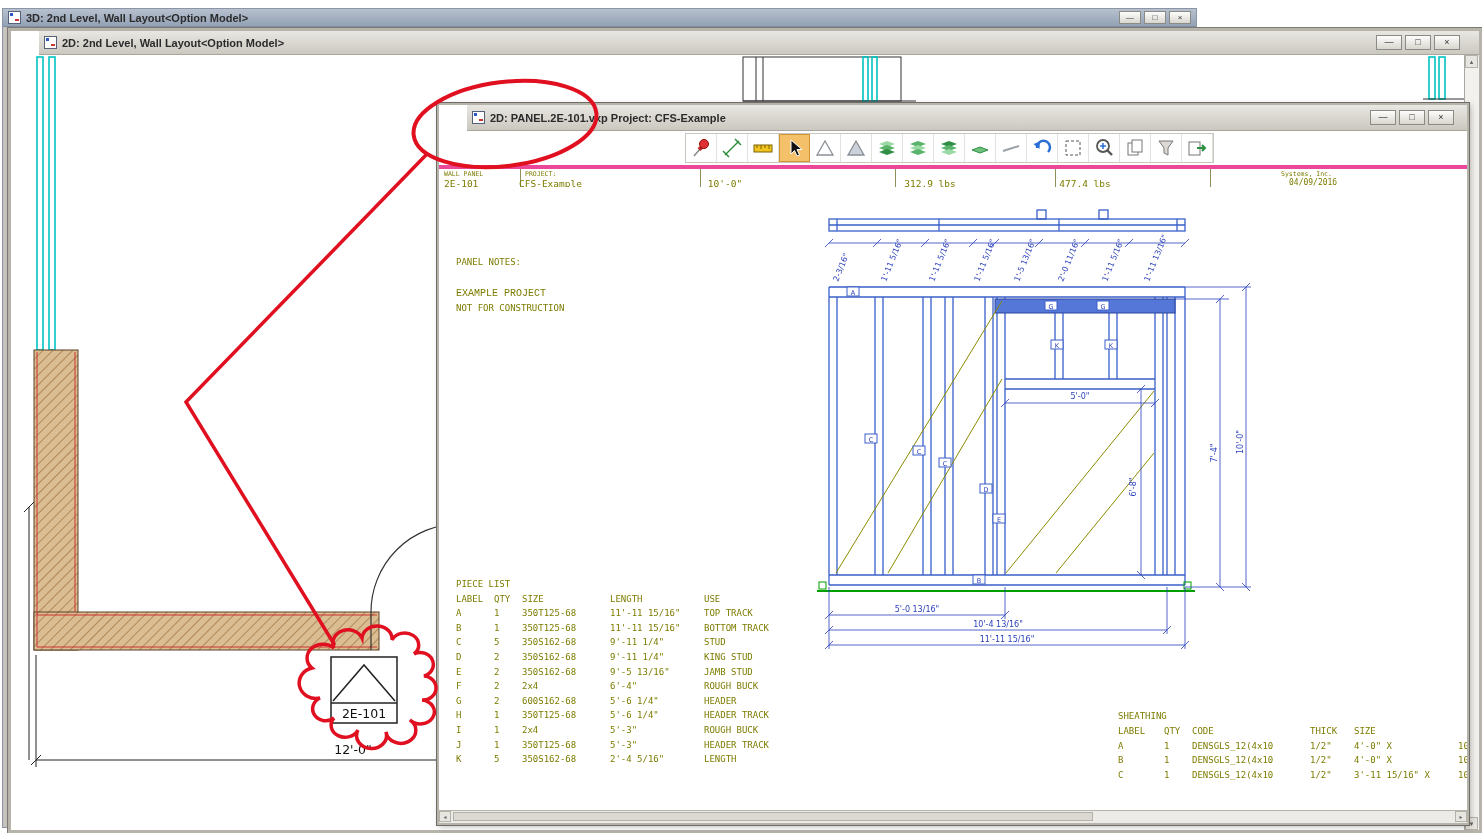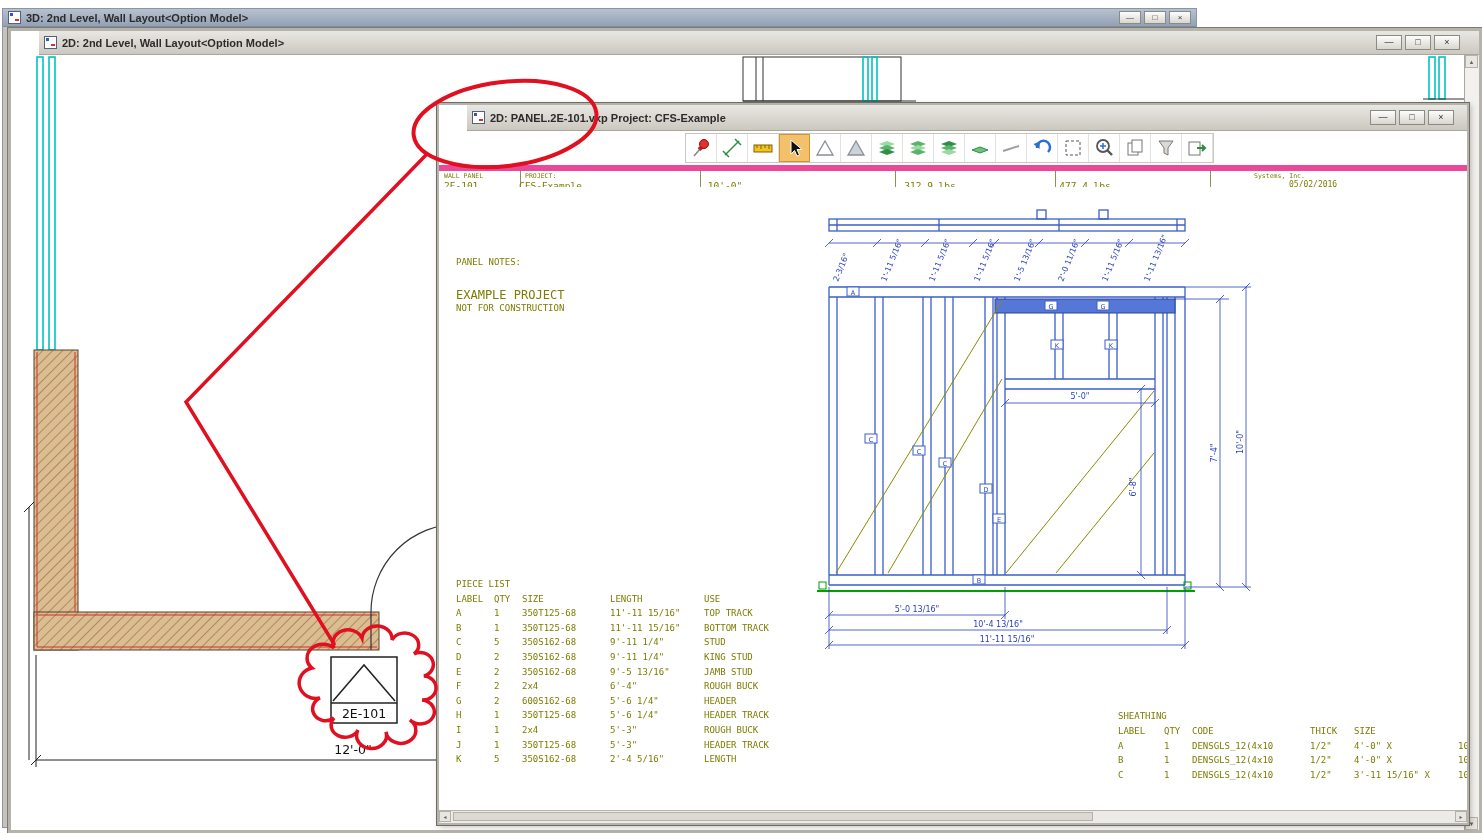--- a/index.html
+++ b/index.html
@@ -30,21 +30,21 @@
             display:flex;align-items:center;justify-content:center;font-size:6px;color:#666;box-sizing:border-box;}
   
   .wpanel{left:437px;top:103px;width:1032px;height:722px;background:#fff;border:2px solid #b6b3ab;
           outline:1px solid #6f6c66;box-shadow:2px 2px 6px rgba(0,0,0,.25);}
   .wpanel .titlebar{height:26px;}
   .toolbar{position:absolute;left:0;top:26px;right:0;height:34px;background:#fff;}
   .tools{position:absolute;left:246px;top:2px;display:flex;border:1px solid #c9c6bf;background:#fff;}
   .tool{width:31px;height:28px;display:flex;align-items:center;justify-content:center;
         border-right:1px solid #e4e2dc;box-sizing:border-box;}
   .tool.active{background:#f4c06a;border:1px solid #cf9434;}
-  .hstrip{position:absolute;left:0;top:60px;right:0;height:22px;border-top:6px solid #ec4899;
+  .hstrip{position:absolute;left:0;top:60px;right:0;height:22px;border-top:4px solid #ec4899;
           border-bottom:1px solid #8f8f5a;background:#fff;font-family:"DejaVu Sans Mono",monospace;color:#7c7c00;}
   .hsep{position:absolute;top:0;bottom:0;width:1px;background:#8f8f5a;}
   .hlab{position:absolute;font-size:6.5px;top:1px;white-space:nowrap;}
   .hval{position:absolute;font-size:9.5px;top:9px;white-space:nowrap;}
   .drawing{position:absolute;left:0;top:82px;right:0;height:626px;background:#fff;overflow:hidden;}
   .hscroll{position:absolute;left:0;right:0;bottom:0;height:12px;background:#edebe7;border-top:1px solid #b6b3ab;}
   .hs-arrow{position:absolute;top:0;width:12px;height:11px;border:1px solid #b4b1aa;background:#e8e6e1;
             display:flex;align-items:center;justify-content:center;font-size:5px;color:#666;box-sizing:border-box;}
   .hs-thumb{position:absolute;left:14px;top:1px;width:640px;height:9px;background:#dcd9d3;border:1px solid #b4b1aa;box-sizing:border-box;}
   
@@ -296,22 +296,22 @@
       <div class="hsep" style="left:456px"></div>
       <div class="hsep" style="left:616px"></div>
       <div class="hsep" style="left:771px"></div>
       <span class="hlab" style="left:5px">WALL PANEL</span>
       <span class="hval" style="left:5px">2E-101</span>
       <span class="hlab" style="left:86px">PROJECT:</span>
       <span class="hval" style="left:80px">CFS-Example</span>
       <span class="hval" style="left:236px;width:100px;text-align:center">10'-0"</span>
       <span class="hval" style="left:441px;width:100px;text-align:center">312.9 lbs</span>
       <span class="hval" style="left:596px;width:100px;text-align:center">477.4 lbs</span>
-      <span class="hlab" style="left:815px">Systems, Inc.</span>
-      <span class="hval" style="left:850px;font-size:8px">05/02/2016</span>
+      <span class="hlab" style="left:842px">Systems, Inc.</span>
+      <span class="hval" style="left:850px;font-size:8px">04/09/2016</span>
     </div>
 
     <div class="drawing">
       <svg width="1028" height="626" viewBox="0 0 1028 626">
 
         <g stroke="#3a5fc8" stroke-width="1.3" fill="none">
           <rect x="390" y="32" width="356" height="12"></rect>
           <path d="M390,38 H746 M398,32 V44 M738,32 V44 M500,32 V44 M620,32 V44"></path>
           <rect x="598" y="23" width="9" height="9"></rect>
           <rect x="660" y="23" width="9" height="9"></rect>
@@ -408,21 +408,21 @@
               <text x="672" y="160.5" text-anchor="middle" fill="#2a3fbb">K</text>
             </g>
           <g>
               <rect x="534" y="388" width="12" height="9" fill="#fff" stroke="#3a5fc8"></rect>
               <text x="540" y="395.5" text-anchor="middle" fill="#2a3fbb">B</text>
             </g>
         </g>
       </svg>
 
       <span class="cadnote" style="left:17px;top:70px;font-size:9px;">PANEL NOTES:</span>
-      <span class="cadnote" style="left:17px;top:101px;font-size:12px;">EXAMPLE PROJECT</span>
+      <span class="cadnote" style="left:17px;top:101px;font-size:10px;font-family:Liberation Mono, monospace;">EXAMPLE PROJECT</span>
       <span class="cadnote" style="left:17px;top:116px;font-size:9px;">NOT FOR CONSTRUCTION</span>
 
       <div class="pl">
         <div>PIECE LIST</div>
         <div>
           <span class="c0">LABEL</span><span class="c1">QTY</span><span class="c2">SIZE</span><span class="c3">LENGTH</span><span>USE</span>
         </div>
         <div><span class="c0">A</span><span class="c1">1</span><span class="c2">350T125-68</span><span class="c3">11'-11 15/16"</span><span>TOP TRACK</span></div>
         <div><span class="c0">B</span><span class="c1">1</span><span class="c2">350T125-68</span><span class="c3">11'-11 15/16"</span><span>BOTTOM TRACK</span></div>
         <div><span class="c0">C</span><span class="c1">5</span><span class="c2">350S162-68</span><span class="c3">9'-11 1/4"</span><span>STUD</span></div>

